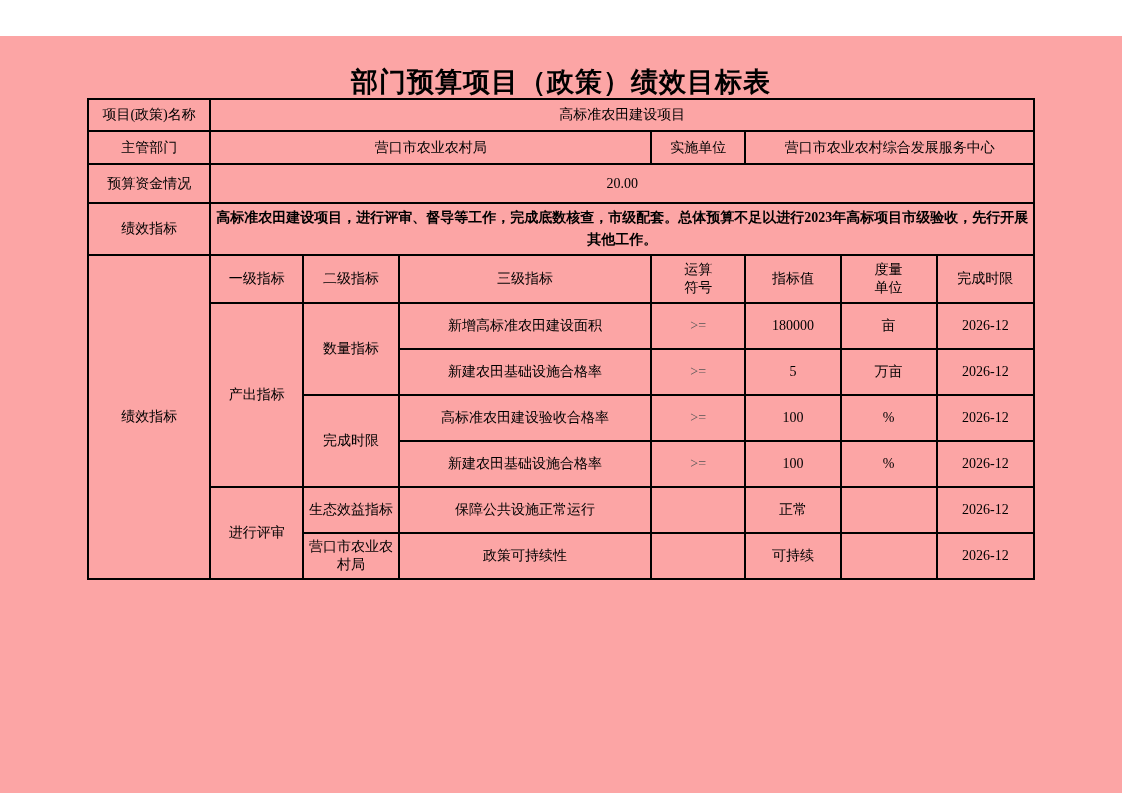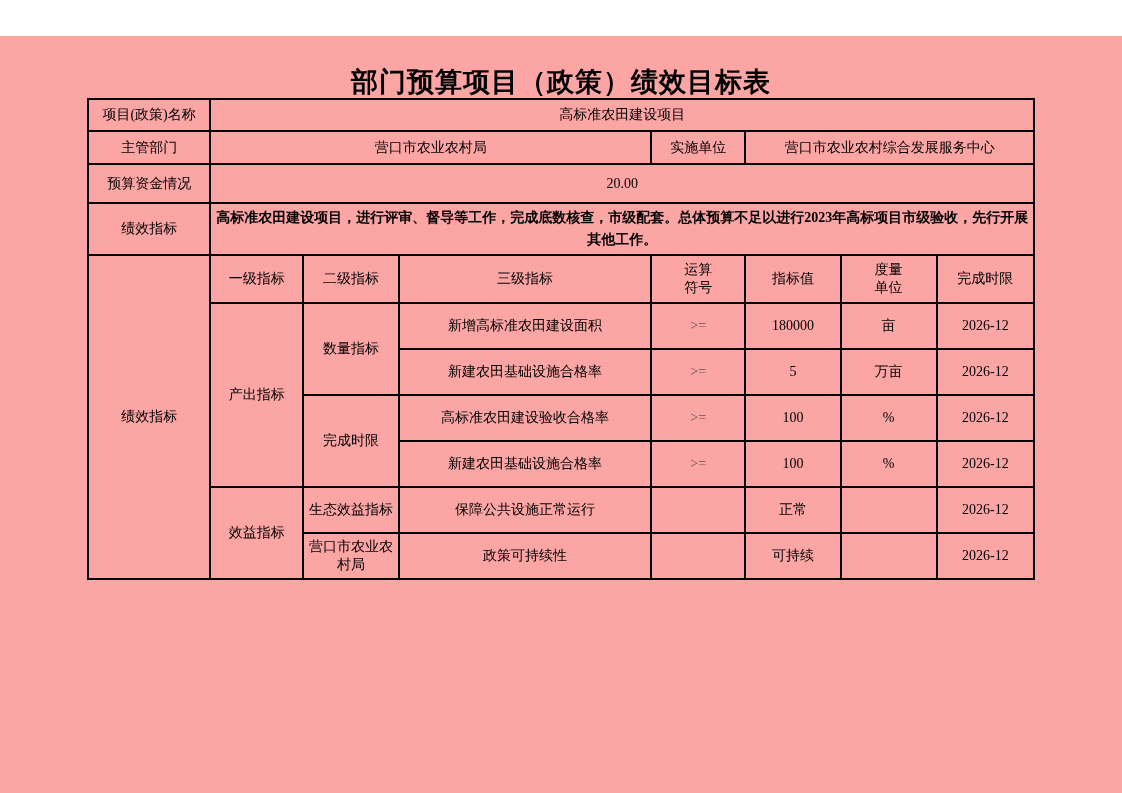--- a/index.html
+++ b/index.html
@@ -149,21 +149,21 @@
 
     <tr class="ri">
       <td>新建农田基础设施合格率</td>
       <td class="op-cell">&gt;=</td>
       <td>100</td>
       <td>%</td>
       <td>2026-12</td>
     </tr>
 
     <tr class="ri">
-      <td rowspan="2">效益指标</td>
+      <td rowspan="2">进行评审</td>
       <td class="l2-tight">生态效益指标</td>
       <td>保障公共设施正常运行</td>
       <td class="op-cell"></td>
       <td>正常</td>
       <td></td>
       <td>2026-12</td>
     </tr>
 
     <tr class="ri">
       <td class="l2-tight">营口市农业农村局</td>

